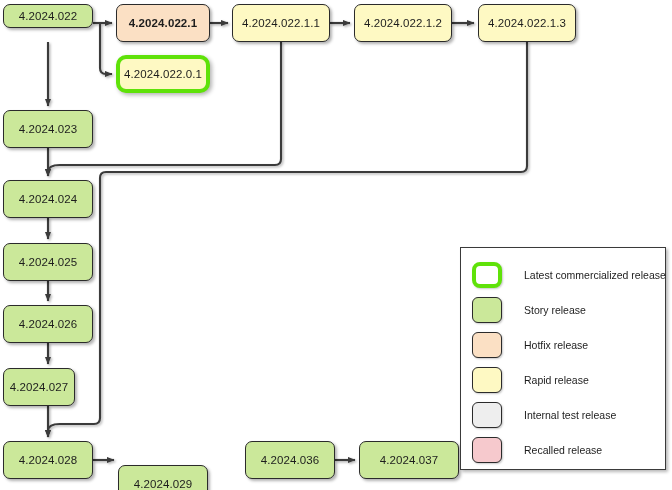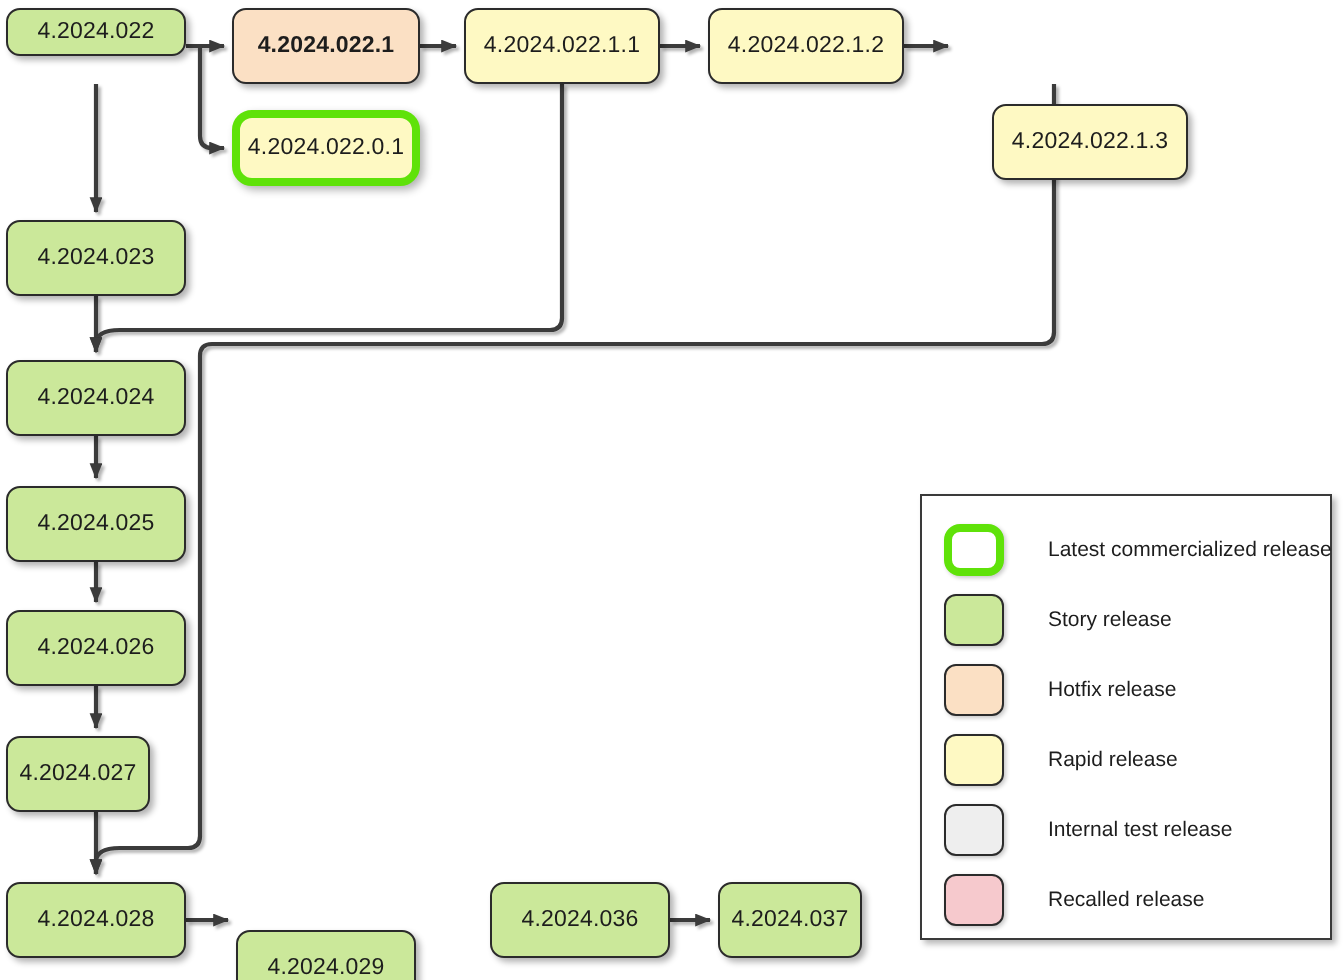--- a/index.html
+++ b/index.html
@@ -133,21 +133,21 @@
     </div>
   <div class="node rapid latest" style="left:116px;top:55px;width:94px;height:38px;">
       <span>4.2024.022.0.1</span>
     </div>
   <div class="node rapid" style="left:232px;top:4px;width:98px;height:38px;">
       <span>4.2024.022.1.1</span>
     </div>
   <div class="node rapid" style="left:354px;top:4px;width:98px;height:38px;">
       <span>4.2024.022.1.2</span>
     </div>
-  <div class="node rapid" style="left:496px;top:4px;width:98px;height:38px;margin-top:48px;">
+  <div class="node rapid" style="left:478px;top:4px;width:98px;height:38px;">
       <span>4.2024.022.1.3</span>
     </div>
 
   <div class="node story" style="left:3px;top:110px;width:90px;height:38px;">
       <span>4.2024.023</span>
     </div>
   <div class="node story" style="left:3px;top:180px;width:90px;height:38px;">
       <span>4.2024.024</span>
     </div>
   <div class="node story" style="left:3px;top:243px;width:90px;height:38px;">
@@ -162,21 +162,21 @@
 
   <div class="node story" style="left:3px;top:441px;width:90px;height:38px;">
       <span>4.2024.028</span>
     </div>
   <div class="node story" style="left:118px;top:441px;width:90px;height:38px;margin-top:24px;">
       <span>4.2024.029</span>
     </div>
   <div class="node story" style="left:245px;top:441px;width:90px;height:38px;">
       <span>4.2024.036</span>
     </div>
-  <div class="node story" style="left:359px;top:441px;width:72px;height:38px;">
+  <div class="node story" style="left:359px;top:441px;width:100px;height:38px;">
       <span>4.2024.037</span>
     </div>
 
   <div id="legend">
     <div class="leg-row">
       <div class="leg-swatch latest-sw"></div>
       <div class="leg-label">Latest commercialized release</div>
     </div>
     <div class="leg-row">
       <div class="leg-swatch story"></div>

